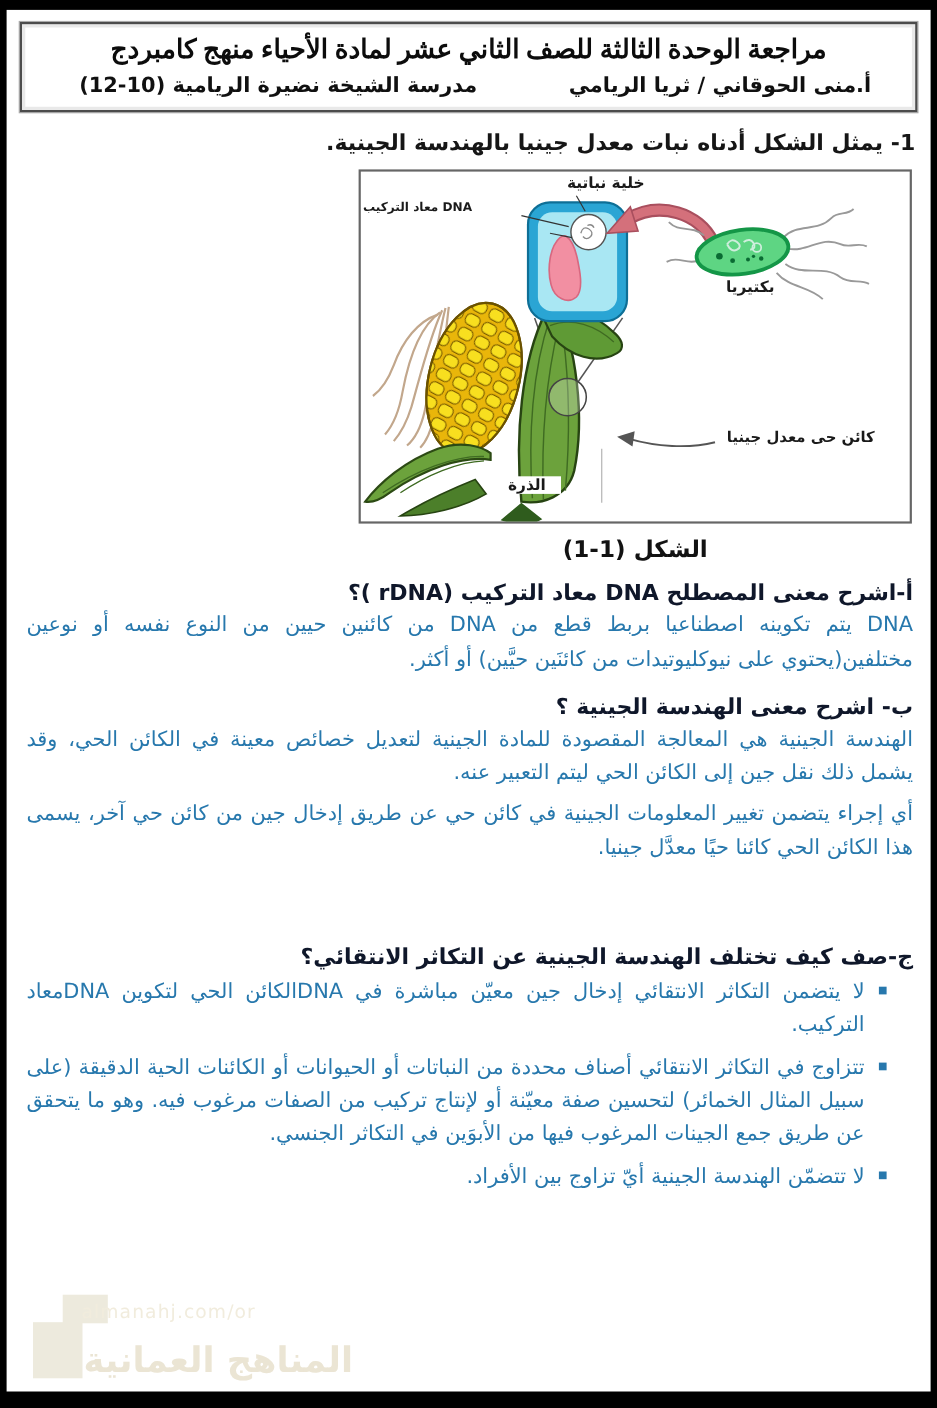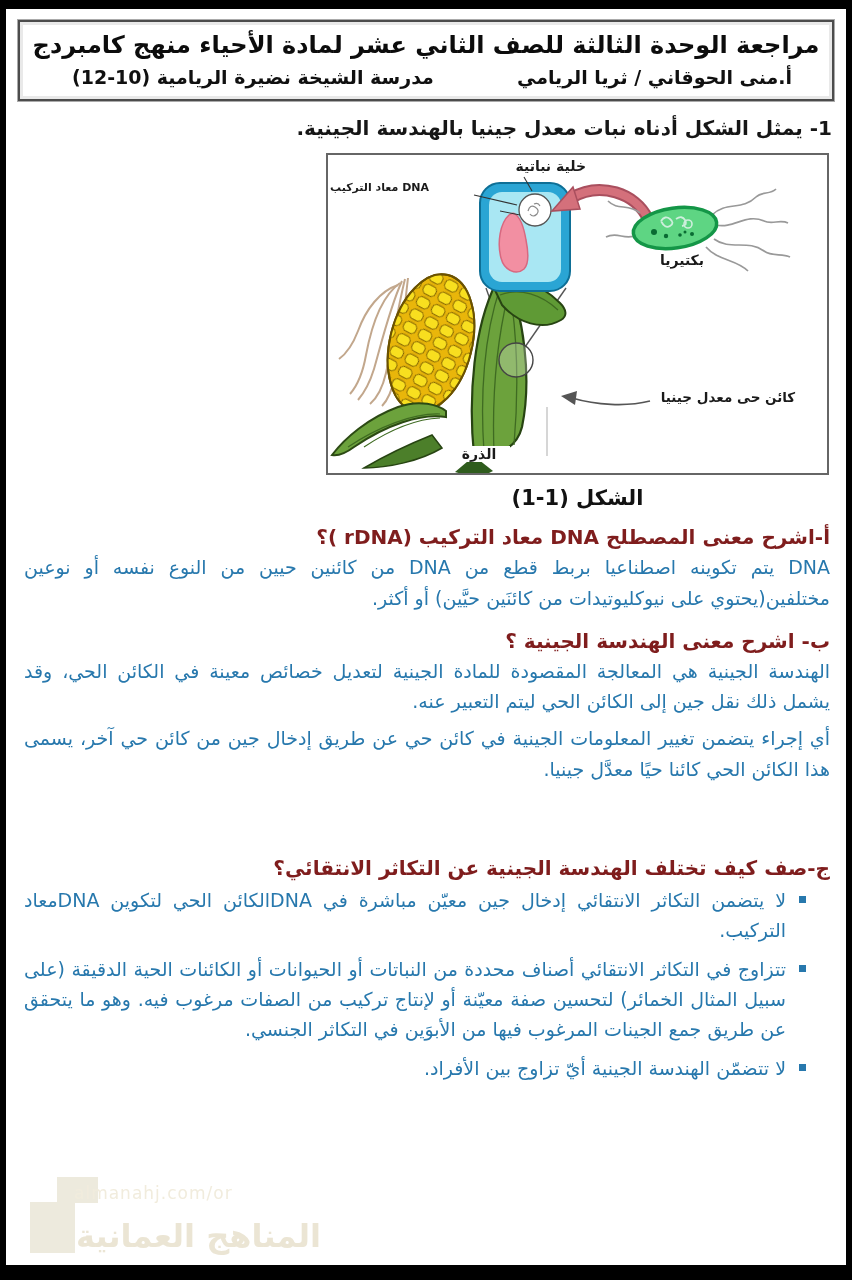--- a/index.html
+++ b/index.html
@@ -2,41 +2,41 @@
 <html lang="ar"><head>
 <meta charset="utf-8">
 <style>
   html,body{margin:0;padding:0;}
   body{font-family:"DejaVu Sans",sans-serif;background:#222;}
   .frame{position:relative;width:852px;height:1280px;background:#000;overflow:hidden;}
   .sheet{position:absolute;left:6px;right:6px;top:9px;bottom:15px;background:#ffffff;direction:rtl;overflow:hidden;}
 
   
   .header-box{margin:11px 12px 0 12px;border:2px solid #4c4c4c;box-shadow:inset 0 0 0 3px #e9e9e9,0 0 0 1px #aaa;padding:9px 10px 11px;background:#fff;}
-  .header-title{text-align:center;font-size:24px;font-weight:bold;color:#0c0c0c;letter-spacing:0;}
+  .header-title{text-align:center;font-size:24px;font-weight:bold;color:#0c0c0c;letter-spacing:0;font-family:Liberation Serif, serif;}
   .header-sub{display:flex;justify-content:space-between;padding:7px 30px 0 42px;font-size:19px;font-weight:bold;color:#101010;}
 
   
   .q1{margin:15px 14px 0 20px;text-align:right;font-size:20px;font-weight:600;color:#161616;}
 
   
   .fig-wrap{width:503px;margin:13px 17px 0 auto;}
   .fig-box{position:relative;width:503px;height:322px;border:2px solid #666;background:#fff;box-sizing:border-box;}
   .fig-box svg{position:absolute;left:0;top:0;}
   .fig-label{position:absolute;font-weight:bold;color:#1a1a1a;font-size:14px;line-height:1.15;white-space:nowrap;}
   .lbl-plant-cell{left:148px;top:3px;width:110px;text-align:right;}
   .lbl-rdna{left:2px;top:27px;width:144px;text-align:left;direction:rtl;font-size:11px;}
   .lbl-bacteria{left:320px;top:97px;width:68px;text-align:center;}
   .lbl-gmo{left:322px;top:235px;width:156px;text-align:center;font-size:13.5px;}
-  .lbl-corn{left:120px;top:291px;width:58px;text-align:center;background:#fff;padding:0 2px;}
+  .lbl-corn{left:120px;top:277px;width:58px;text-align:center;background:#fff;padding:0 2px;}
   .fig-caption{width:503px;margin:11px 17px 0 auto;text-align:center;font-size:21px;font-weight:600;color:#121212;}
 
   
   .qa{margin:12px 16px 0 18px;}
-  .q{font-size:20px;font-weight:700;color:#7f1d1d;margin-top:15px;text-align:right;}
+  .q{font-size:20px;font-weight:700;color:#0f172a;margin-top:15px;text-align:right;}
   .ans{font-size:19px;color:#2778ad;font-weight:500;line-height:1.62;text-align:justify;margin-top:3px;}
   .ans + .ans{margin-top:6px;}
   .gap-large{height:56px;}
   .bullets{margin-top:5px;padding-right:24px;}
   .bullet{display:flex;gap:13px;margin-bottom:9px;}
   .bullet .sq{width:7px;height:7px;background:#2778ad;margin-top:11px;flex:none;}
   .bullet .txt{flex:1;font-size:19px;color:#2778ad;font-weight:500;line-height:1.58;text-align:justify;}
 
   
   .watermark{position:absolute;left:0;top:1160px;width:400px;height:100px;direction:ltr;}

